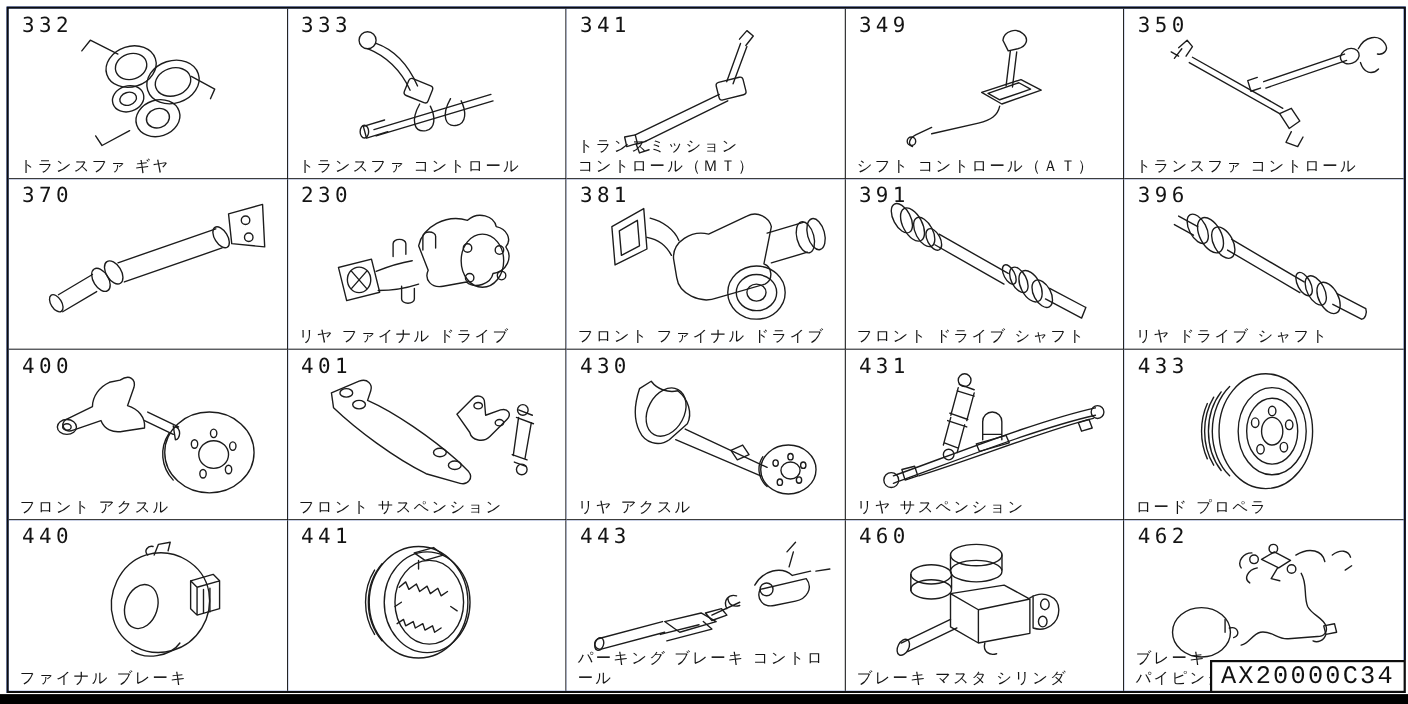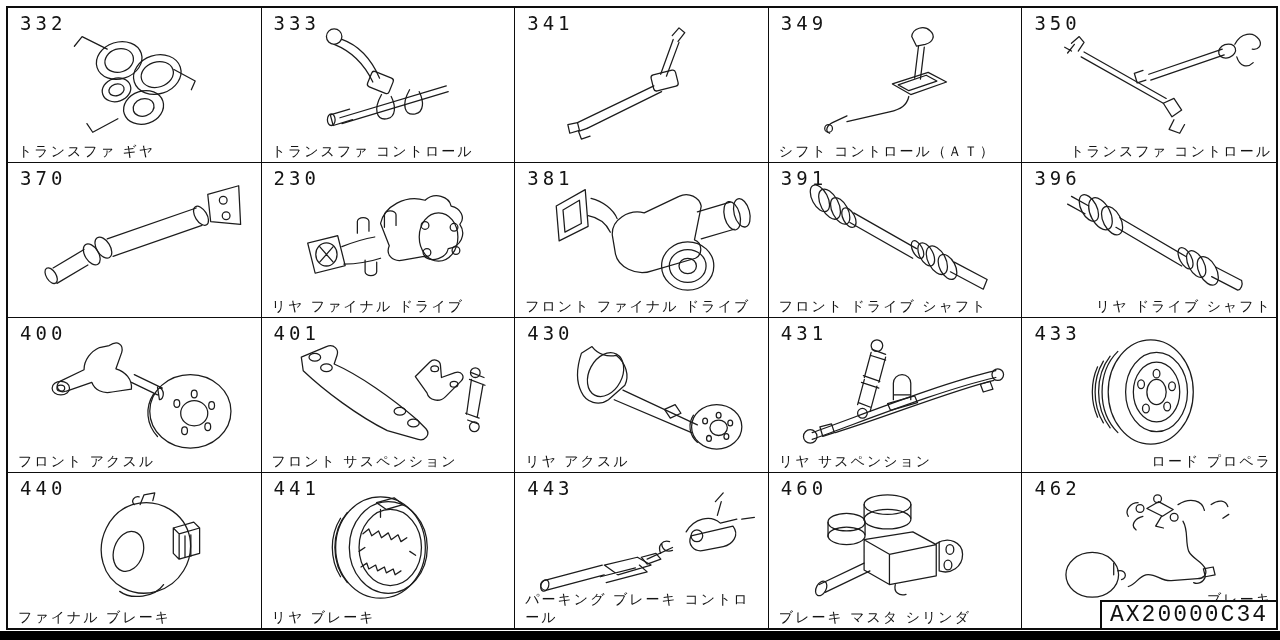--- a/index.html
+++ b/index.html
@@ -3,21 +3,21 @@
 <meta charset="utf-8">
 <style>
   html,body{margin:0;padding:0;background:#ffffff;}
   body{width:1280px;height:640px;position:relative;overflow:hidden;
        font-family:"DejaVu Sans",sans-serif;color:#1a1a1a;}
   .page{position:absolute;left:6px;top:6px;width:1272px;height:624px;}
   .grid{display:grid;grid-template-columns:repeat(5,1fr);grid-template-rows:repeat(4,1fr);
         width:100%;height:100%;border:2px solid #0d0d0d;box-sizing:border-box;background:#1d4ed8;}
   .cell{position:relative;border-right:1px solid #0d0d0d;border-bottom:1px solid #0d0d0d;
         box-sizing:border-box;overflow:hidden;background:#fff;}
-  .cell:nth-child(5n){border-right:none;text-align:right;}
+  .cell:nth-child(5n){border-right:none;}
   .cell:nth-child(n+16){border-bottom:none;}
   .part-number{position:absolute;top:4px;left:12px;
         font-family:"DejaVu Sans Mono",monospace;font-size:19px;letter-spacing:4px;color:#141414;}
   .part-label{position:absolute;bottom:2px;left:10px;right:4px;
         font-size:14px;letter-spacing:2px;line-height:1.3;color:#141414;white-space:pre-line;}
   .illustration{position:absolute;left:4px;right:4px;top:16px;bottom:22px;
         display:flex;align-items:center;justify-content:center;}
   .illustration svg{width:100%;height:100%;}
   .illustration path,.illustration ellipse,.illustration circle,.illustration rect{
         fill:none;stroke:#1c1c1c;stroke-width:1.3;stroke-linecap:round;stroke-linejoin:round;}
@@ -72,20 +72,22 @@
       <div class="part-number">341</div>
       <div class="illustration">
         <svg viewBox="0 0 240 120">
           <path d="M152 12 l7 -8 l6 5 l-7 9"></path>
           <path d="M153 16 L140 52 M159 19 L146 54"></path>
           <rect x="131" y="50" width="26" height="17" rx="3" transform="rotate(-14 144 58)"></rect>
           <path d="M133 64 L54 102 M141 70 L64 108"></path>
           <path d="M54 102 l-10 2 l2 9 l10 -3 z M64 108 l-9 3 l3 8 l9 -3"></path>
         </svg>
       </div>
+      <div class="part-label">トランスミッション
+コントロール（ＭＴ）</div>
     </div>
 
     <div class="cell">
       <div class="part-number">349</div>
       <div class="illustration">
         <svg viewBox="0 0 240 120">
           <path d="M137 13 c1 -9 13 -12 19 -6 c6 5 3 12 -5 14 l-9 2 z"></path>
           <path d="M144 23 L140 56 M150 24 L146 57"></path>
           <path d="M117 62 l37 -12 l19 10 l-37 13 z"></path>
           <path d="M123 63 l29 -10 l11 6 l-29 10 z"></path>
@@ -324,21 +326,20 @@
         <svg viewBox="0 0 240 120">
           <ellipse cx="112" cy="60" rx="46" ry="52"></ellipse>
           <path d="M78 24 a46 52 0 0 0 0 72 M71 30 a46 52 0 0 0 0 60"></path>
           <ellipse cx="120" cy="60" rx="40" ry="47"></ellipse>
           <ellipse cx="122" cy="60" rx="32" ry="39"></ellipse>
           <path d="M108 14 l18 -5 l9 7 l-17 5 z M112 21 v8"></path>
           <path d="M94 46 l6 -5 l3 7 l7 -5 l3 7 l7 -5 l3 7 l7 -5 l3 7 l6 -4 M92 80 l6 -4 l2 6 l7 -4 l2 6 l7 -4 l2 6 l7 -4 l2 6 l6 -4"></path>
           <path d="M142 64 l6 4 M96 60 l-6 4"></path>
         </svg>
       </div>
-      <div class="part-label">リヤ ブレーキ</div>
     </div>
 
     <div class="cell">
       <div class="part-number">443</div>
       <div class="illustration">
         <svg viewBox="0 0 240 120">
           <path d="M22 104 L82 88 M20 94 L80 78 M20 94 c-5 3 -4 9 2 10"></path>
           <ellipse cx="21" cy="99" rx="4" ry="6" transform="rotate(18 21 99)"></ellipse>
           <path d="M82 78 l34 -8 l14 8 l-34 10 z M84 96 l42 -11 l-8 -7 M78 90 l36 -9"></path>
           <path d="M120 70 l15 -4 l5 6 l-14 5 z"></path>

